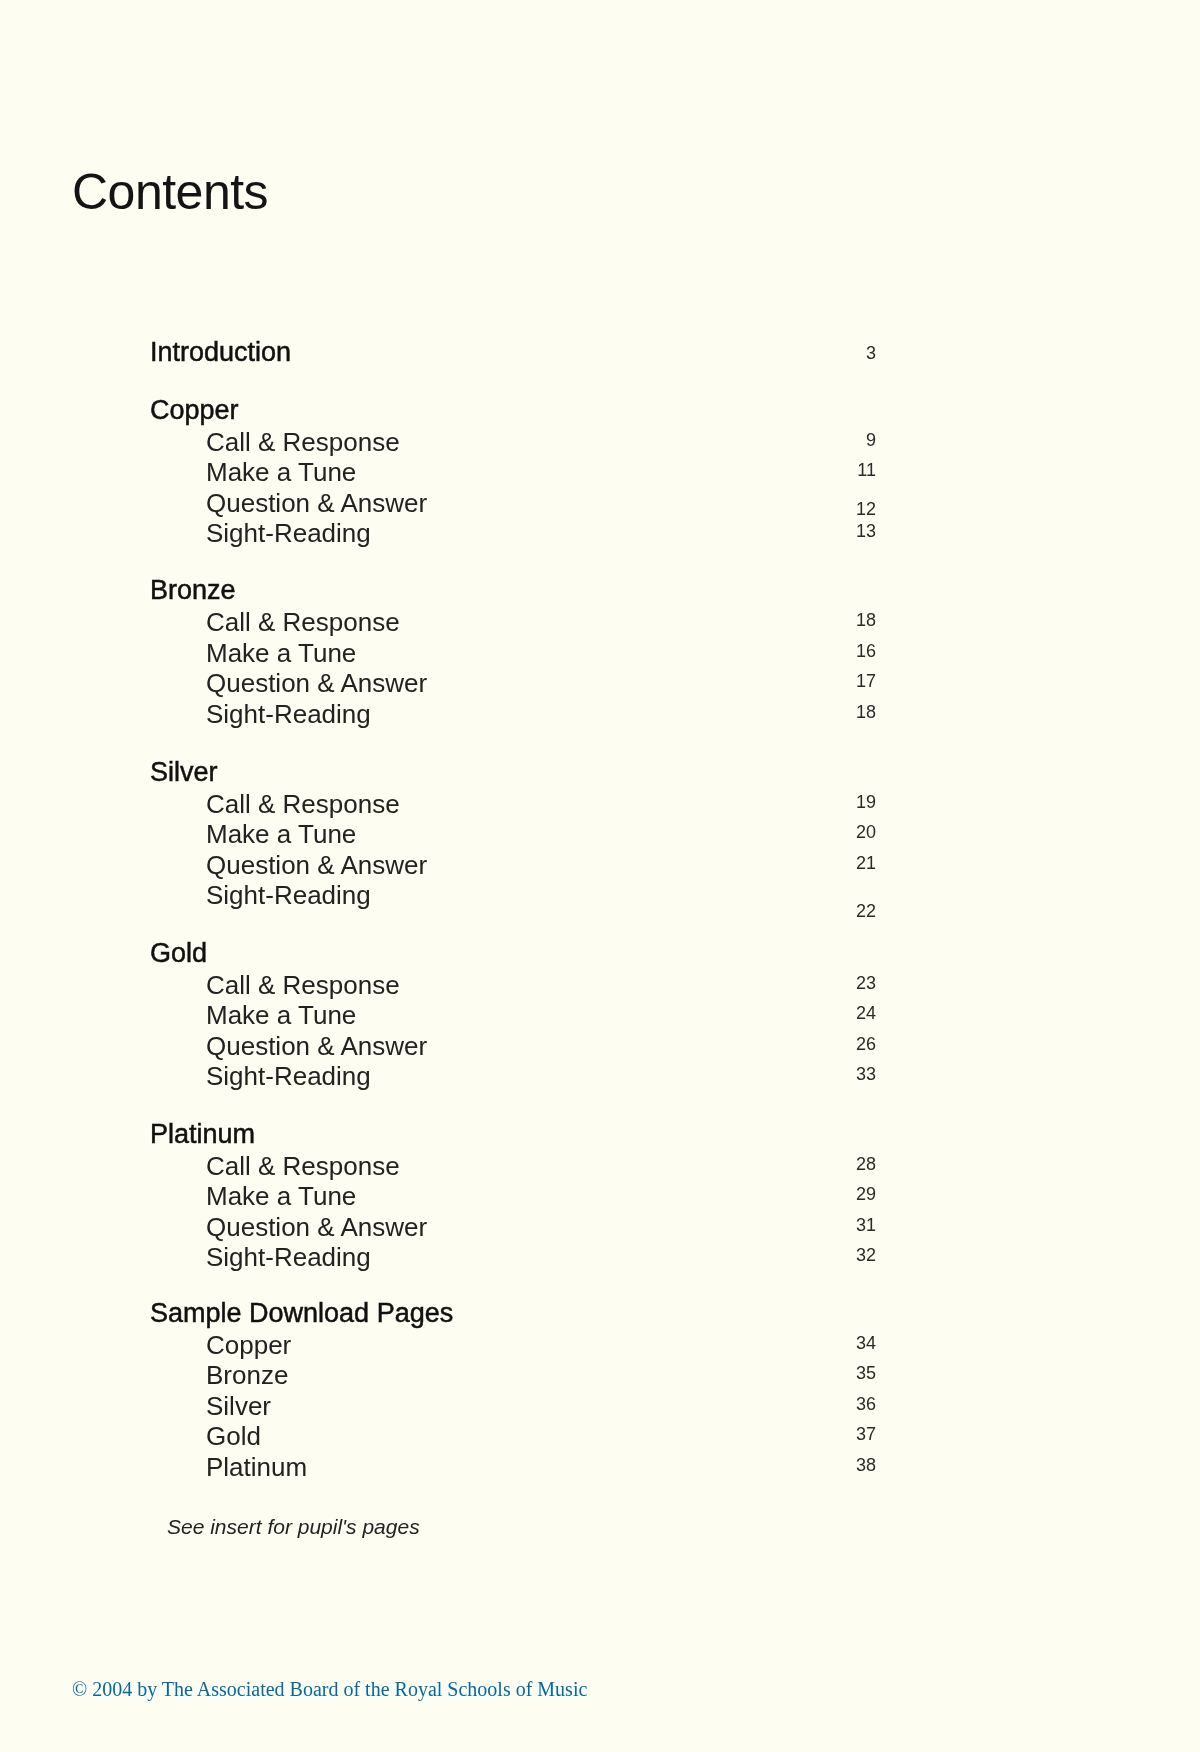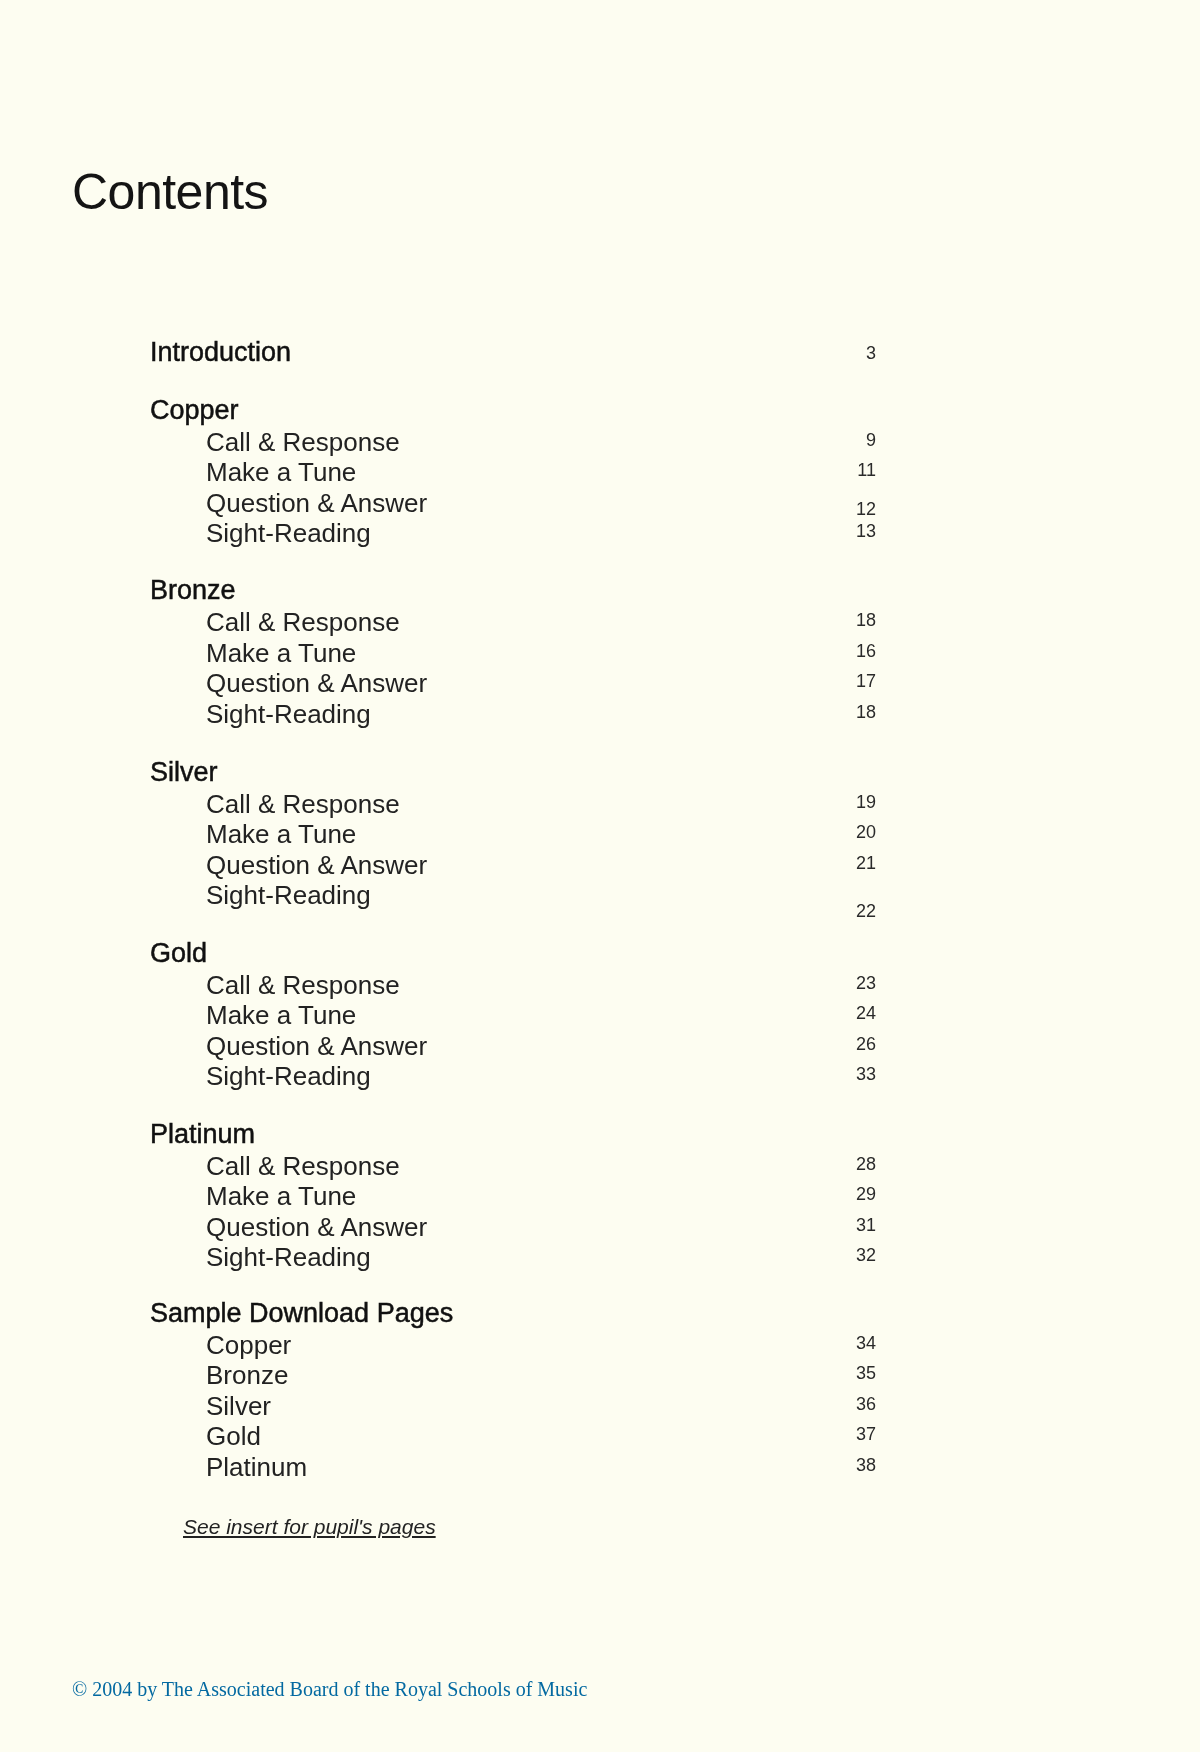--- a/index.html
+++ b/index.html
@@ -24,23 +24,22 @@
     font-size: 18px; color: #2a2a2a; text-align: right;
   }
   .row.heading .label {
     left: 150px; font-size: 27px; font-weight: 400; color: #111;
     -webkit-text-stroke: 0.5px #111;
   }
   .row.item .label {
     left: 182px; font-size: 26px; color: #222; margin-left: 24px;
   }
   .note {
-    position: absolute; left: 183px; font-size: 21px; font-style: italic; color: #222;
+    position: absolute; left: 167px; font-size: 21px; font-style: italic; color: #222;
     white-space: nowrap;
-    text-decoration: underline;
   }
   .copyright {
     position: absolute; left: 72px; font-family: Liberation Serif, serif;
     font-size: 20px; color: #0369a1; white-space: nowrap;
   }
 </style>
 </head>
 <body>
 
 <h1 class="title">Contents</h1>

